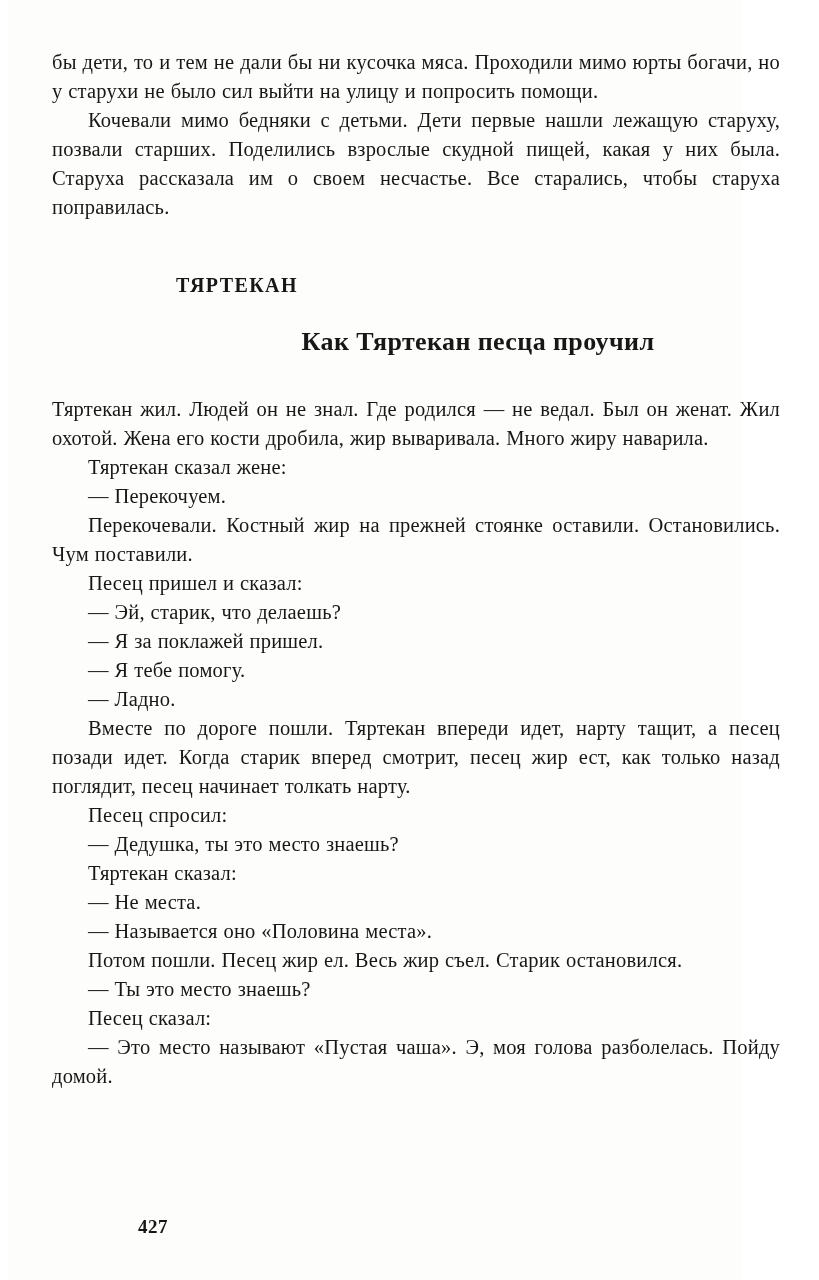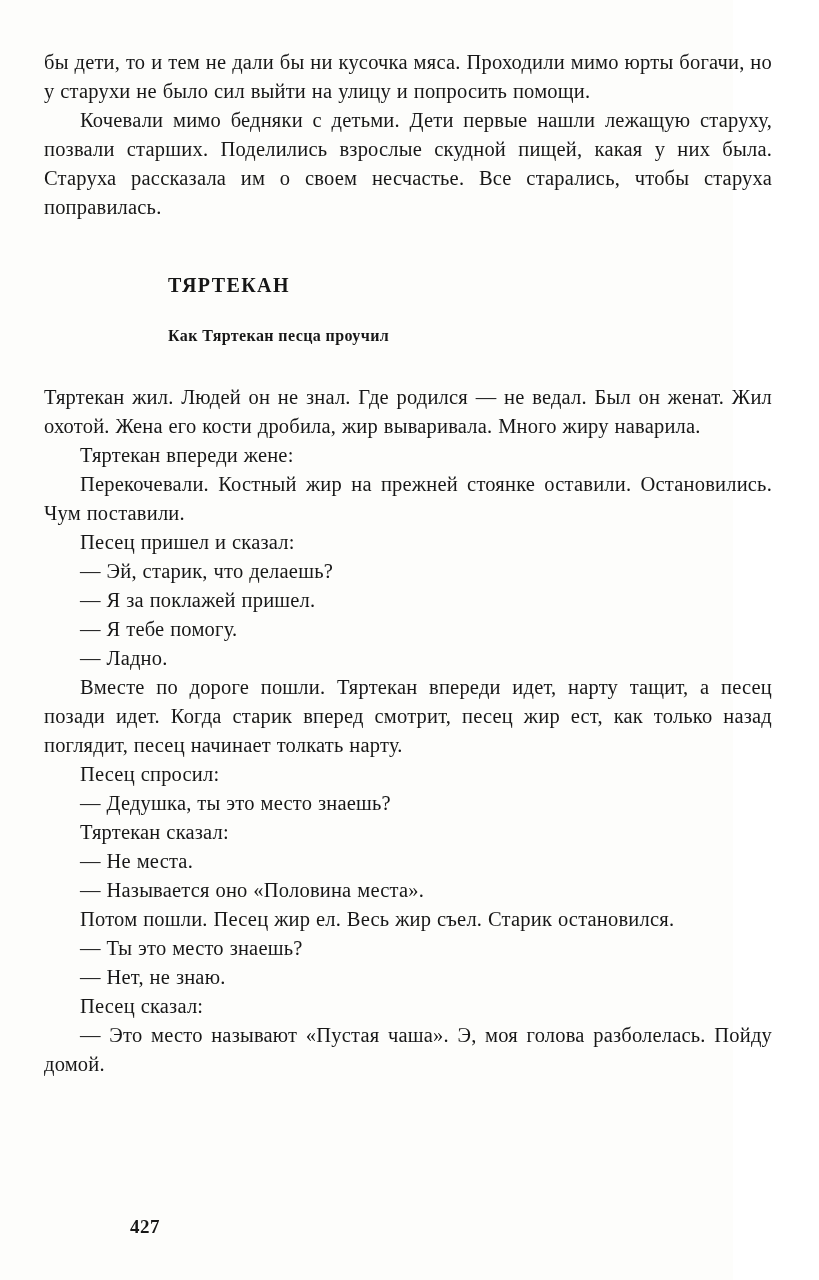--- a/index.html
+++ b/index.html
@@ -10,21 +10,21 @@
   body {
     width: 819px;
     height: 1280px;
     font-family: "Liberation Serif", serif;
     color: #171717;
     position: relative;
     overflow: hidden;
   }
   .page {
     position: absolute;
-    left: 0; top: 0;
+    left: 8px; top: 0;
     width: 733px;
     height: 1280px;
     background: #fdfdfb;
   }
   .text-column {
     position: absolute;
     left: 44px;
     top: 48px;
     width: 728px;
   }
@@ -52,24 +52,24 @@
     font-size: 20px;
     font-weight: bold;
     letter-spacing: 1.4px;
     text-align: left;
     margin-top: 52px;
     margin-left: 124px;
   }
   .story-subtitle {
     margin: 0;
     padding: 0;
-    font-size: 16px;
+    font-size: 26px;
     font-weight: bold;
     letter-spacing: 0.4px;
-    text-align: left;
+    text-align: center;
     margin-top: 30px;
     margin-left: 124px;
   }
   .after-subtitle {
     margin-top: 38px;
   }
   .dialog {
     text-indent: 36px;
   }
   .page-number {
@@ -88,36 +88,36 @@
   <div class="text-column">
 
     <p class="cont">бы дети, то и тем не дали бы ни кусочка мяса. Проходили мимо юрты богачи, но у старухи не было сил выйти на улицу и попросить помощи.</p>
     <p class="indent">Кочевали мимо бедняки с детьми. Дети первые нашли лежащую старуху, позвали старших. Поделились взрослые скудной пищей, какая у них была. Старуха рассказала им о своем несчастье. Все старались, чтобы старуха поправилась.</p>
 
     <h2 class="story-title">ТЯРТЕКАН</h2>
     <h3 class="story-subtitle">Как Тяртекан песца проучил</h3>
 
     <div>
       <p class="cont after-subtitle">Тяртекан жил. Людей он не знал. Где родился — не ведал. Был он женат. Жил охотой. Жена его кости дробила, жир вываривала. Много жиру наварила.</p>
-      <p class="indent">Тяртекан впереди жене:</p>
+      <p class="indent">Тяртекан сказал жене:</p>
+      <p class="dialog nojust">— Перекочуем.</p>
       <p class="indent">Перекочевали. Костный жир на прежней стоянке оставили. Остановились. Чум поставили.</p>
       <p class="indent nojust">Песец пришел и сказал:</p>
       <p class="dialog nojust">— Эй, старик, что делаешь?</p>
       <p class="dialog nojust">— Я за поклажей пришел.</p>
       <p class="dialog nojust">— Я тебе помогу.</p>
       <p class="dialog nojust">— Ладно.</p>
       <p class="indent">Вместе по дороге пошли. Тяртекан впереди идет, нарту тащит, а песец позади идет. Когда старик вперед смотрит, песец жир ест, как только назад поглядит, песец начинает толкать нарту.</p>
       <p class="indent nojust">Песец спросил:</p>
       <p class="dialog nojust">— Дедушка, ты это место знаешь?</p>
       <p class="indent nojust">Тяртекан сказал:</p>
       <p class="dialog nojust">— Не места.</p>
       <p class="dialog nojust">— Называется оно «Половина места».</p>
       <p class="indent">Потом пошли. Песец жир ел. Весь жир съел. Старик остановился.</p>
       <p class="dialog nojust">— Ты это место знаешь?</p>
-      <p class="dialog nojust">— Нет, не знаю.</p>
       <p class="indent nojust">Песец сказал:</p>
       <p class="indent">— Это место называют «Пустая чаша». Э, моя голова разболелась. Пойду домой.</p>
     </div>
 
   </div>
 
   <div class="page-number">427</div>
 </div>
 
 </body></html>

